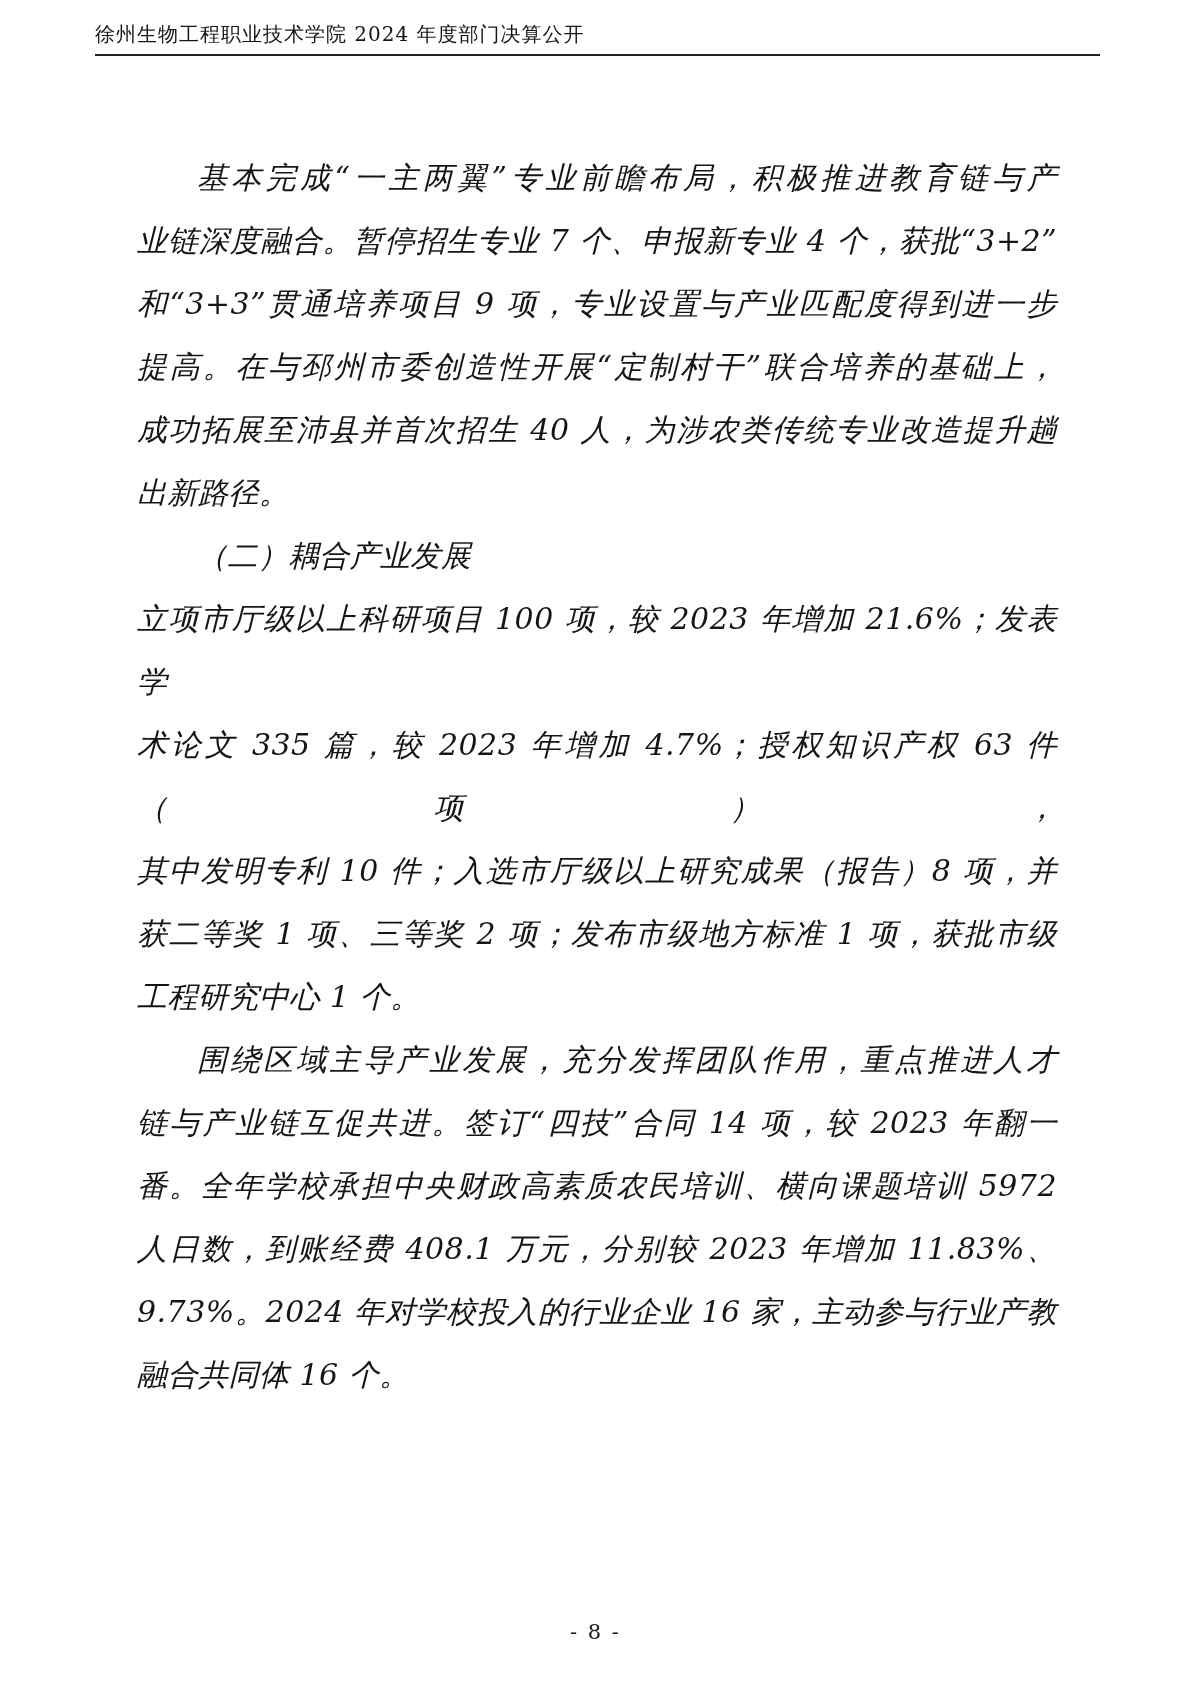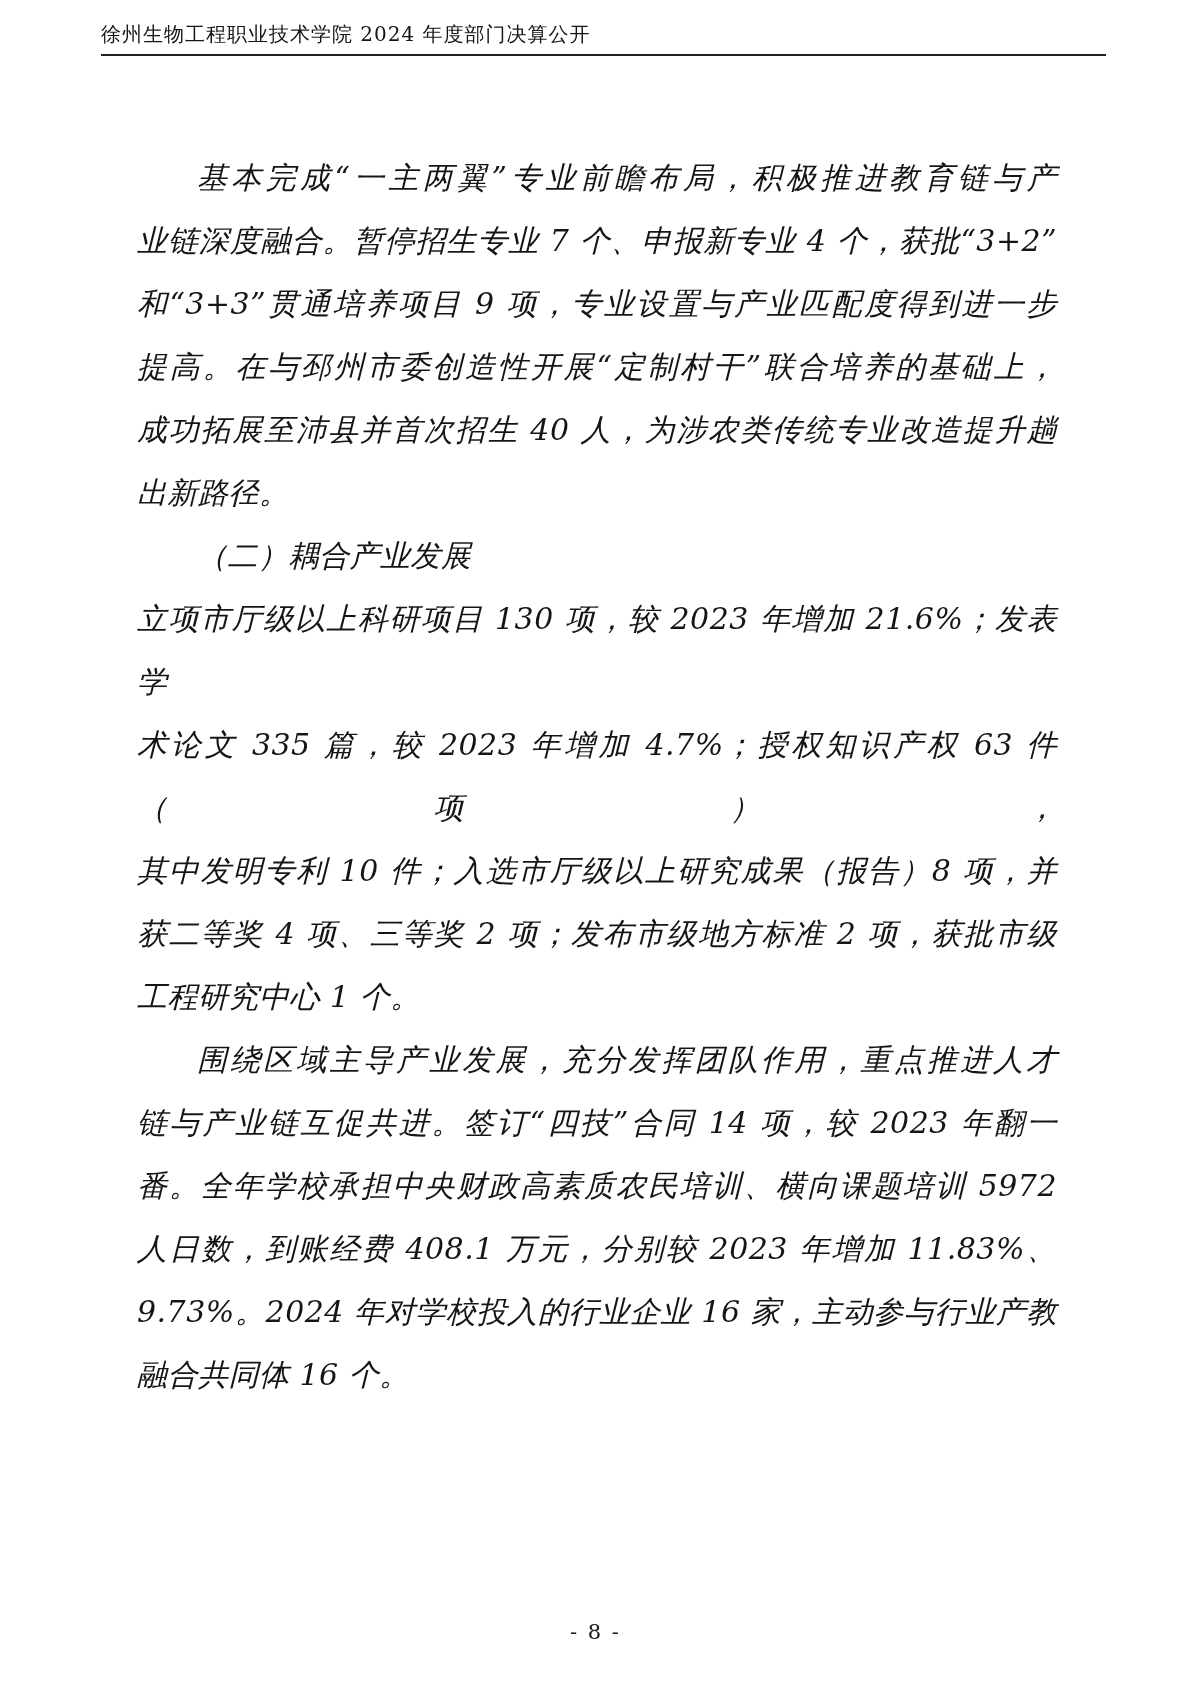--- a/index.html
+++ b/index.html
@@ -12,21 +12,21 @@
     width: 1191px;
     height: 1684px;
     background: #ffffff;
     overflow: hidden;
     font-family: "DejaVu Serif", "Liberation Serif", serif;
     color: #151515;
   }
   
   .header {
     position: absolute;
-    left: 101px;
+    left: 95px;
     top: 22px;
     width: 1005px;
     border-bottom: 2px solid #222222;
     padding-bottom: 8px;
   }
   .header-title {
     font-size: 20px;
     line-height: 24px;
     letter-spacing: 1px;
     white-space: nowrap;
@@ -78,24 +78,24 @@
   </div>
 
   <div class="doc-body">
       <div class="line first">基本完成“一主两翼”专业前瞻布局，积极推进教育链与产</div>
       <div class="line">业链深度融合。暂停招生专业 7 个、申报新专业 4 个，获批“3+2”</div>
       <div class="line">和“3+3”贯通培养项目 9 项，专业设置与产业匹配度得到进一步</div>
       <div class="line">提高。在与邳州市委创造性开展“定制村干”联合培养的基础上，</div>
       <div class="line">成功拓展至沛县并首次招生 40 人，为涉农类传统专业改造提升趟</div>
       <div class="line last">出新路径。</div>
       <div class="line first last">（二）耦合产业发展</div>
-      <div class="line">立项市厅级以上科研项目 130 项，较 2023 年增加 21.6%；发表学</div>
+      <div class="line">立项市厅级以上科研项目 100 项，较 2023 年增加 21.6%；发表学</div>
       <div class="line">术论文 335 篇，较 2023 年增加 4.7%；授权知识产权 63 件（项），</div>
       <div class="line">其中发明专利 10 件；入选市厅级以上研究成果（报告）8 项，并</div>
-      <div class="line">获二等奖 4 项、三等奖 2 项；发布市级地方标准 2 项，获批市级</div>
+      <div class="line">获二等奖 1 项、三等奖 2 项；发布市级地方标准 1 项，获批市级</div>
       <div class="line last">工程研究中心 1 个。</div>
       <div class="line first">围绕区域主导产业发展，充分发挥团队作用，重点推进人才</div>
       <div class="line">链与产业链互促共进。签订“四技”合同 14 项，较 2023 年翻一</div>
       <div class="line">番。全年学校承担中央财政高素质农民培训、横向课题培训 5972</div>
       <div class="line">人日数，到账经费 408.1 万元，分别较 2023 年增加 11.83%、</div>
       <div class="line">9.73%。2024 年对学校投入的行业企业 16 家，主动参与行业产教</div>
       <div class="line last">融合共同体 16 个。</div>
     </div>
 
   <div class="footer">

